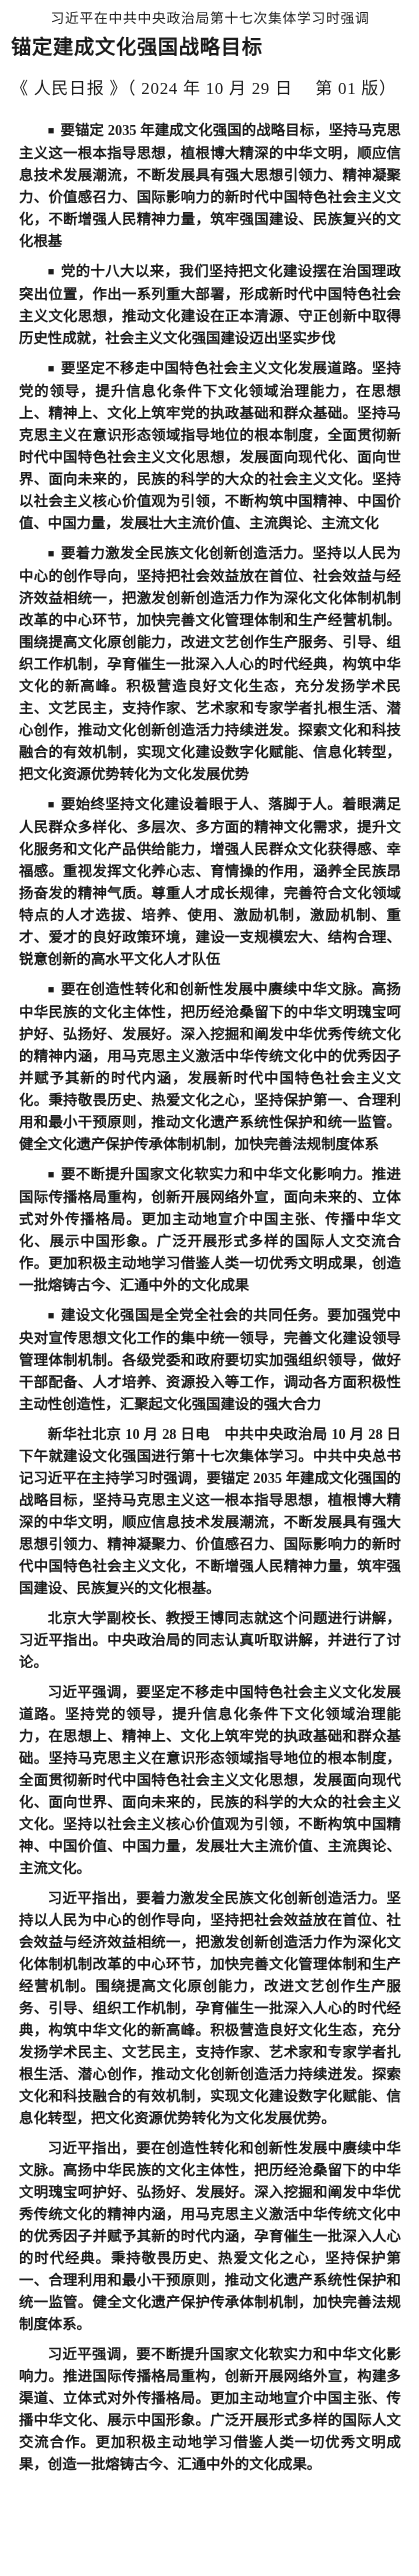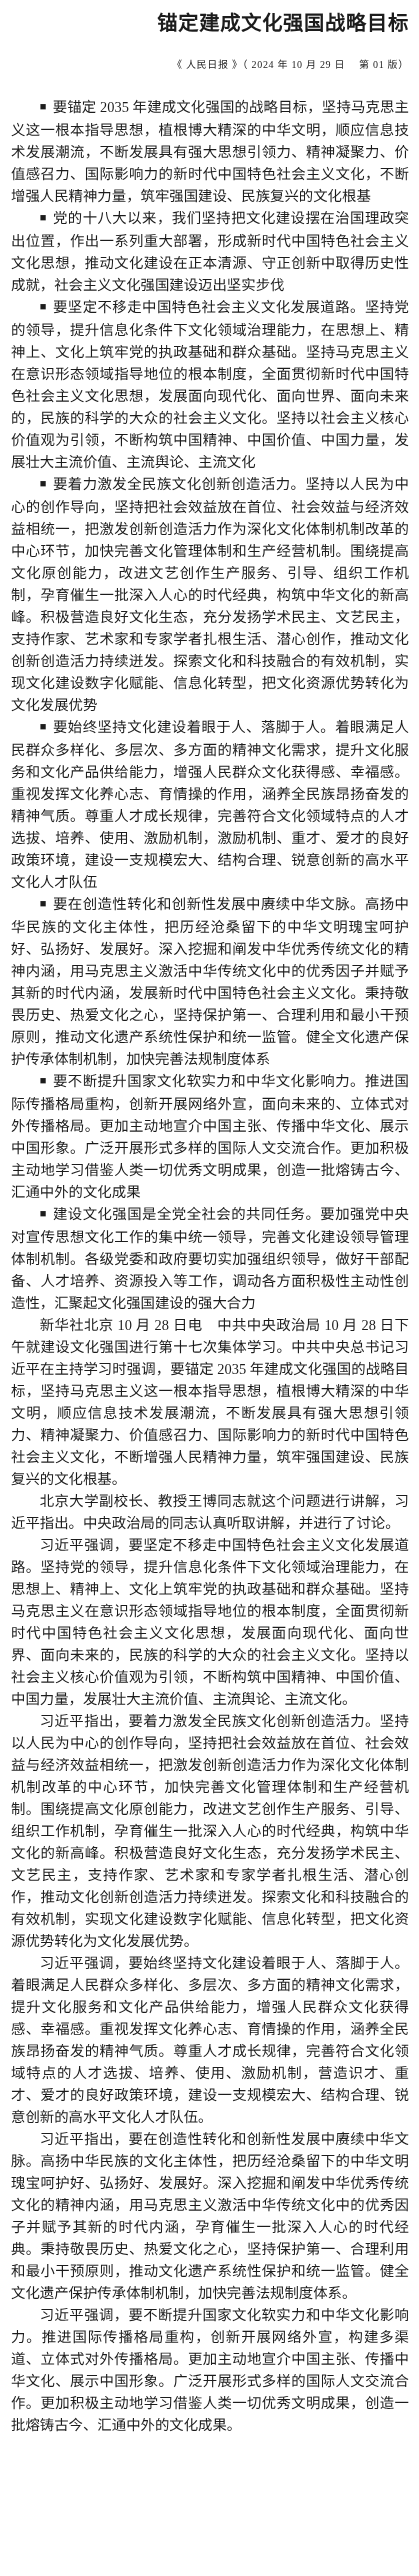--- a/index.html
+++ b/index.html
@@ -19,76 +19,77 @@
   }
   .strapline {
     text-align: center;
     font-size: 13.8px;
     line-height: 19.7px;
     margin: 0 0 3.9px 0;
     font-weight: normal;
     letter-spacing: 0.7px;
   }
   .headline {
-    text-align: right;
+    text-align: left;
     font-weight: bold;
     font-size: 20.3px;
     line-height: 29.5px;
     margin: 0;
     letter-spacing: 0.7px;
   }
   .source-line {
-    text-align: right;
-    font-size: 10px;
+    text-align: left;
+    font-size: 17px;
     line-height: 18.4px;
     margin: 17.7px 0 0 0;
     letter-spacing: 0.7px;
   }
   .body-text {
     margin-top: 21px;
   }
   .para {
     font-size: 14.4px;
     line-height: 22px;
     text-align: justify;
     text-indent: 2em;
-    margin: 0;
+    margin: 8px;
     word-break: break-all;
+    font-weight: bold;
   }
   .para .sq {
     font-size: 11px;
     margin-right: 0.55em;
     position: relative;
     top: -1.3px;
   }
 </style>
 </head>
 <body>
 
 <div class="page">
 
+  <p class="strapline">习近平在中共中央政治局第十七次集体学习时强调</p>
 
   <h1 class="headline">锚定建成文化强国战略目标</h1>
 
   <p class="source-line">《 人民日报 》（ 2024 年 10 月 29 日　 第 01 版）</p>
 
   <div class="body-text">
 
     <p class="para bullet"><span class="sq">■</span><span>要锚定 2035 年建成文化强国的战略目标，坚持马克思主义这一根本指导思想，植根博大精深的中华文明，顺应信息技术发展潮流，不断发展具有强大思想引领力、精神凝聚力、价值感召力、国际影响力的新时代中国特色社会主义文化，不断增强人民精神力量，筑牢强国建设、民族复兴的文化根基</span></p>
     <p class="para bullet"><span class="sq">■</span><span>党的十八大以来，我们坚持把文化建设摆在治国理政突出位置，作出一系列重大部署，形成新时代中国特色社会主义文化思想，推动文化建设在正本清源、守正创新中取得历史性成就，社会主义文化强国建设迈出坚实步伐</span></p>
     <p class="para bullet"><span class="sq">■</span><span>要坚定不移走中国特色社会主义文化发展道路。坚持党的领导，提升信息化条件下文化领域治理能力，在思想上、精神上、文化上筑牢党的执政基础和群众基础。坚持马克思主义在意识形态领域指导地位的根本制度，全面贯彻新时代中国特色社会主义文化思想，发展面向现代化、面向世界、面向未来的，民族的科学的大众的社会主义文化。坚持以社会主义核心价值观为引领，不断构筑中国精神、中国价值、中国力量，发展壮大主流价值、主流舆论、主流文化</span></p>
     <p class="para bullet"><span class="sq">■</span><span>要着力激发全民族文化创新创造活力。坚持以人民为中心的创作导向，坚持把社会效益放在首位、社会效益与经济效益相统一，把激发创新创造活力作为深化文化体制机制改革的中心环节，加快完善文化管理体制和生产经营机制。围绕提高文化原创能力，改进文艺创作生产服务、引导、组织工作机制，孕育催生一批深入人心的时代经典，构筑中华文化的新高峰。积极营造良好文化生态，充分发扬学术民主、文艺民主，支持作家、艺术家和专家学者扎根生活、潜心创作，推动文化创新创造活力持续迸发。探索文化和科技融合的有效机制，实现文化建设数字化赋能、信息化转型，把文化资源优势转化为文化发展优势</span></p>
     <p class="para bullet"><span class="sq">■</span><span>要始终坚持文化建设着眼于人、落脚于人。着眼满足人民群众多样化、多层次、多方面的精神文化需求，提升文化服务和文化产品供给能力，增强人民群众文化获得感、幸福感。重视发挥文化养心志、育情操的作用，涵养全民族昂扬奋发的精神气质。尊重人才成长规律，完善符合文化领域特点的人才选拔、培养、使用、激励机制，激励机制、重才、爱才的良好政策环境，建设一支规模宏大、结构合理、锐意创新的高水平文化人才队伍</span></p>
     <p class="para bullet"><span class="sq">■</span><span>要在创造性转化和创新性发展中赓续中华文脉。高扬中华民族的文化主体性，把历经沧桑留下的中华文明瑰宝呵护好、弘扬好、发展好。深入挖掘和阐发中华优秀传统文化的精神内涵，用马克思主义激活中华传统文化中的优秀因子并赋予其新的时代内涵，发展新时代中国特色社会主义文化。秉持敬畏历史、热爱文化之心，坚持保护第一、合理利用和最小干预原则，推动文化遗产系统性保护和统一监管。健全文化遗产保护传承体制机制，加快完善法规制度体系</span></p>
     <p class="para bullet"><span class="sq">■</span><span>要不断提升国家文化软实力和中华文化影响力。推进国际传播格局重构，创新开展网络外宣，面向未来的、立体式对外传播格局。更加主动地宣介中国主张、传播中华文化、展示中国形象。广泛开展形式多样的国际人文交流合作。更加积极主动地学习借鉴人类一切优秀文明成果，创造一批熔铸古今、汇通中外的文化成果</span></p>
     <p class="para bullet"><span class="sq">■</span><span>建设文化强国是全党全社会的共同任务。要加强党中央对宣传思想文化工作的集中统一领导，完善文化建设领导管理体制机制。各级党委和政府要切实加强组织领导，做好干部配备、人才培养、资源投入等工作，调动各方面积极性主动性创造性，汇聚起文化强国建设的强大合力</span></p>
 
     <p class="para">新华社北京 10 月 28 日电　中共中央政治局 10 月 28 日下午就建设文化强国进行第十七次集体学习。中共中央总书记习近平在主持学习时强调，要锚定 2035 年建成文化强国的战略目标，坚持马克思主义这一根本指导思想，植根博大精深的中华文明，顺应信息技术发展潮流，不断发展具有强大思想引领力、精神凝聚力、价值感召力、国际影响力的新时代中国特色社会主义文化，不断增强人民精神力量，筑牢强国建设、民族复兴的文化根基。</p>
     <p class="para">北京大学副校长、教授王博同志就这个问题进行讲解，习近平指出。中央政治局的同志认真听取讲解，并进行了讨论。</p>
     <p class="para">习近平强调，要坚定不移走中国特色社会主义文化发展道路。坚持党的领导，提升信息化条件下文化领域治理能力，在思想上、精神上、文化上筑牢党的执政基础和群众基础。坚持马克思主义在意识形态领域指导地位的根本制度，全面贯彻新时代中国特色社会主义文化思想，发展面向现代化、面向世界、面向未来的，民族的科学的大众的社会主义文化。坚持以社会主义核心价值观为引领，不断构筑中国精神、中国价值、中国力量，发展壮大主流价值、主流舆论、主流文化。</p>
     <p class="para">习近平指出，要着力激发全民族文化创新创造活力。坚持以人民为中心的创作导向，坚持把社会效益放在首位、社会效益与经济效益相统一，把激发创新创造活力作为深化文化体制机制改革的中心环节，加快完善文化管理体制和生产经营机制。围绕提高文化原创能力，改进文艺创作生产服务、引导、组织工作机制，孕育催生一批深入人心的时代经典，构筑中华文化的新高峰。积极营造良好文化生态，充分发扬学术民主、文艺民主，支持作家、艺术家和专家学者扎根生活、潜心创作，推动文化创新创造活力持续迸发。探索文化和科技融合的有效机制，实现文化建设数字化赋能、信息化转型，把文化资源优势转化为文化发展优势。</p>
-    <p class="para">习近平强调，要始终坚持文化建设着眼于人、落脚于人。着眼满足人民群众多样化、多层次、多方面的精神文化需求，提升文化服务和文化产品供给能力，增强人民群众文化获得感、幸福感。重视发挥文化养心志、育情操的作用，涵养全民族昂扬奋发的精神气质。尊重人才成长规律，完善符合文化领域特点的人才选拔、培养、使用、激励机制，营造识才、重才、爱才的良好政策环境，建设一支规模宏大、结构合理、锐意创新的高水平文化人才队伍。</p>
     <p class="para">习近平指出，要在创造性转化和创新性发展中赓续中华文脉。高扬中华民族的文化主体性，把历经沧桑留下的中华文明瑰宝呵护好、弘扬好、发展好。深入挖掘和阐发中华优秀传统文化的精神内涵，用马克思主义激活中华传统文化中的优秀因子并赋予其新的时代内涵，孕育催生一批深入人心的时代经典。秉持敬畏历史、热爱文化之心，坚持保护第一、合理利用和最小干预原则，推动文化遗产系统性保护和统一监管。健全文化遗产保护传承体制机制，加快完善法规制度体系。</p>
     <p class="para">习近平强调，要不断提升国家文化软实力和中华文化影响力。推进国际传播格局重构，创新开展网络外宣，构建多渠道、立体式对外传播格局。更加主动地宣介中国主张、传播中华文化、展示中国形象。广泛开展形式多样的国际人文交流合作。更加积极主动地学习借鉴人类一切优秀文明成果，创造一批熔铸古今、汇通中外的文化成果。</p>
 
   </div>
 </div>
 
 
 </body></html>

